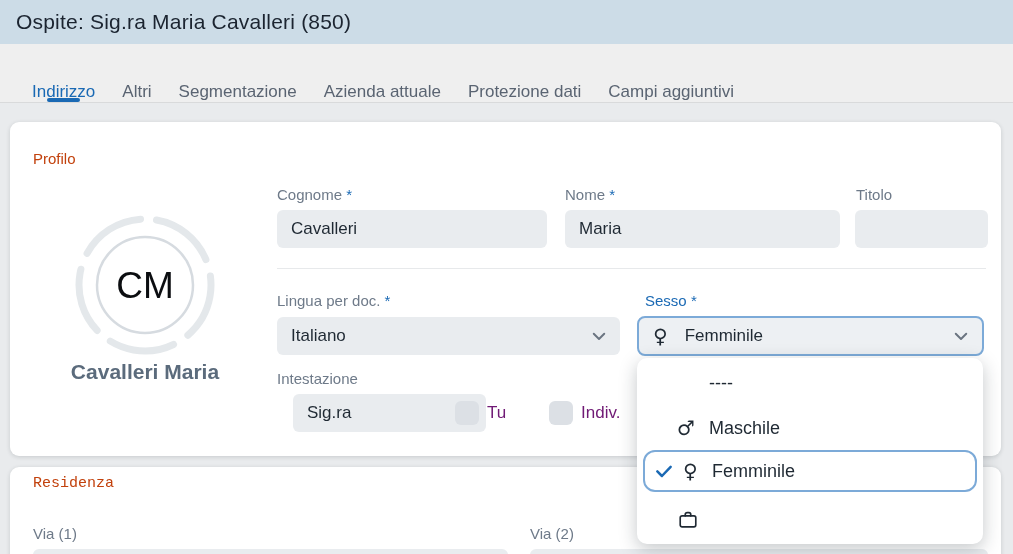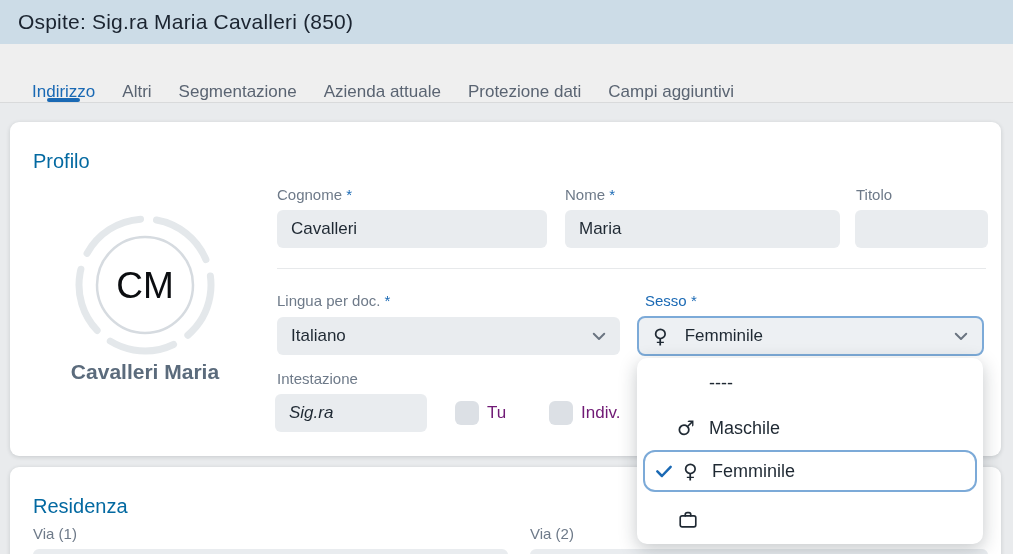--- a/index.html
+++ b/index.html
@@ -2,35 +2,35 @@
 <html><head>
 <meta charset="utf-8">
 <style>
   html,body{margin:0;padding:0;}
   body{font-family:"Liberation Sans",sans-serif;background:#e9ebed;}
   #app{position:relative;width:1013px;height:554px;overflow:hidden;background:#e9ebed;}
   .abs{position:absolute;}
 
   
   .header{left:0;top:0;width:1013px;height:44px;background:#ccdce7;display:flex;align-items:center;}
-  .header .title{font-size:21px;color:#1b2430;padding-left:10px;letter-spacing:.2px;margin-left:8px;}
+  .header .title{font-size:21px;color:#1b2430;padding-left:16px;letter-spacing:.2px;}
 
   
   .tabbar{left:0;top:44px;width:1013px;height:59px;background:#efefef;border-bottom:1px solid #d9dadb;
           box-sizing:border-box;display:flex;align-items:flex-end;padding-left:32px;gap:27px;}
   .tab{position:relative;font-size:17px;color:#5a6472;cursor:pointer;white-space:nowrap;}
   .tab.active{color:#1a69b4;}
   .tab.active::after{content:"";position:absolute;left:15px;right:15px;bottom:0;height:4px;
           background:#1a69b4;border-radius:3px;}
 
   
   .card{background:#fff;border-radius:9px;box-shadow:0 1px 4px rgba(25,35,45,.16);}
   .card-profilo{left:10px;top:122px;width:991px;height:334px;}
   .card-residenza{left:10px;top:467px;width:991px;height:140px;}
-  .section-title{font-size:20px;color:#0369a1;}
+  .section-title{font-size:15px;color:#c2410c;}
 
   
   .avatar-wrap{left:10px;top:200px;width:270px;height:200px;text-align:center;}
   .avatar-name{left:10px;top:360px;width:270px;text-align:center;font-size:21px;font-weight:bold;color:#5b6b7c;}
 
   
   .fld-label{font-size:15px;color:#6e7a89;white-space:nowrap;}
   .fld-label .req{color:#1a69b4;}
   .fld-label.focused{color:#1a69b4;}
   .input{background:#e9ecef;border-radius:6px;height:38px;box-sizing:border-box;
@@ -131,30 +131,30 @@
     <span class="gender-glyph" style="margin-right:17px;">♀</span>
     <span>Femminile</span>
     <span class="chev">
       <svg width="18" height="18" viewBox="0 0 24 24" fill="none" stroke="#6a7480" stroke-width="2.6" stroke-linecap="round" stroke-linejoin="round">
           <path d="M5 9l7 7 7-7"></path>
         </svg>
     </span>
   </div>
 
   <div class="abs fld-label" style="left:277px;top:370px;">Intestazione</div>
-  <div class="abs input" style="left:275px;top:394px;width:152px;font-style:italic;">
+  <div class="abs input" style="left:293px;top:394px;width:193px;">
     <span>Sig.ra</span>
   </div>
   <div class="abs checkbox" style="left:455px;top:401px;"></div>
   <div class="abs cb-label" style="left:487px;top:403px;">Tu</div>
   <div class="abs checkbox" style="left:549px;top:401px;"></div>
   <div class="abs cb-label" style="left:581px;top:403px;">Indiv.</div>
 
   <div class="abs card card-residenza">
-    <div class="abs section-title" style="left:23px;top:28px;">Residenza</div>
+    <div class="abs section-title" style="left:23px;top:8px;font-family:Liberation Mono, monospace;">Residenza</div>
     <div class="abs fld-label" style="left:23px;top:58px;">Via (1)</div>
     <div class="abs fld-label" style="left:520px;top:58px;">Via (2)</div>
     <div class="abs input" style="left:23px;top:82px;width:475px;">
       <span></span>
     </div>
     <div class="abs input" style="left:520px;top:82px;width:458px;">
       <span></span>
     </div>
   </div>
 

